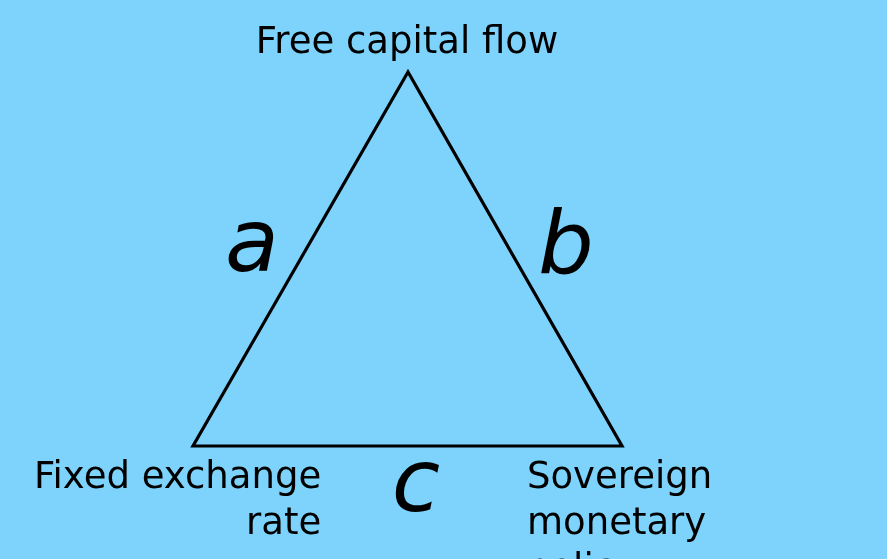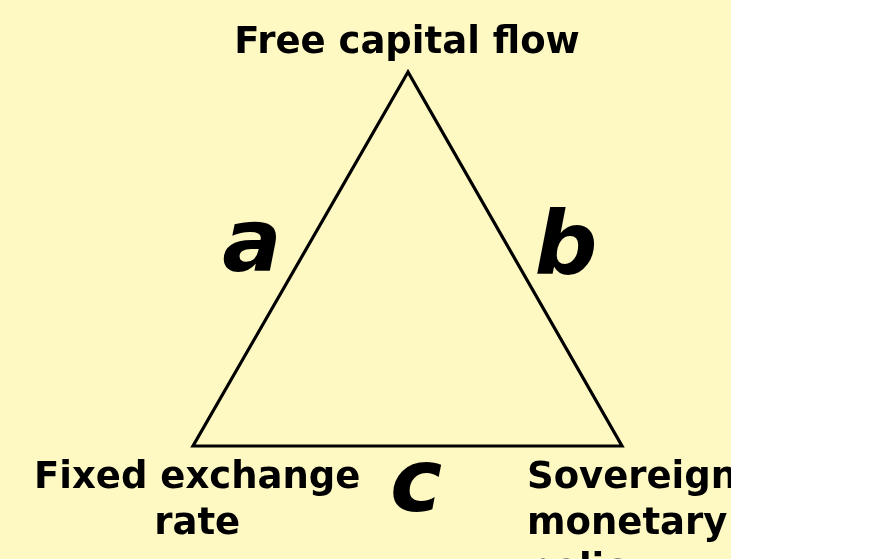--- a/index.html
+++ b/index.html
@@ -2,27 +2,26 @@
 <html><head>
 <meta charset="utf-8">
 <style>
   html, body {
     margin: 0;
     padding: 0;
     background: #ffffff;
   }
   .canvas {
     position: relative;
-    width: 731px;
+    width: 887px;
     height: 559px;
-    background: #fef9c3;
+    background: #7dd3fc;
     overflow: hidden;
     font-family: "DejaVu Sans", "Liberation Sans", sans-serif;
     color: #000000;
-    font-weight: bold;
   }
   .triangle-svg {
     position: absolute;
     left: 0;
     top: 0;
   }
   .label {
     position: absolute;
     font-size: 37px;
     line-height: 46px;
@@ -32,21 +31,21 @@
   .label-top {
     left: 407px;
     top: 18px;
     transform: translateX(-50%);
     white-space: nowrap;
     text-align: center;
   }
   .label-bottom-left {
     left: 34px;
     top: 453px;
-    text-align: center;
+    text-align: right;
   }
   .label-bottom-right {
     left: 527px;
     top: 453px;
     text-align: left;
   }
   .edge-label {
     position: absolute;
     font-size: 88px;
     font-style: italic;

